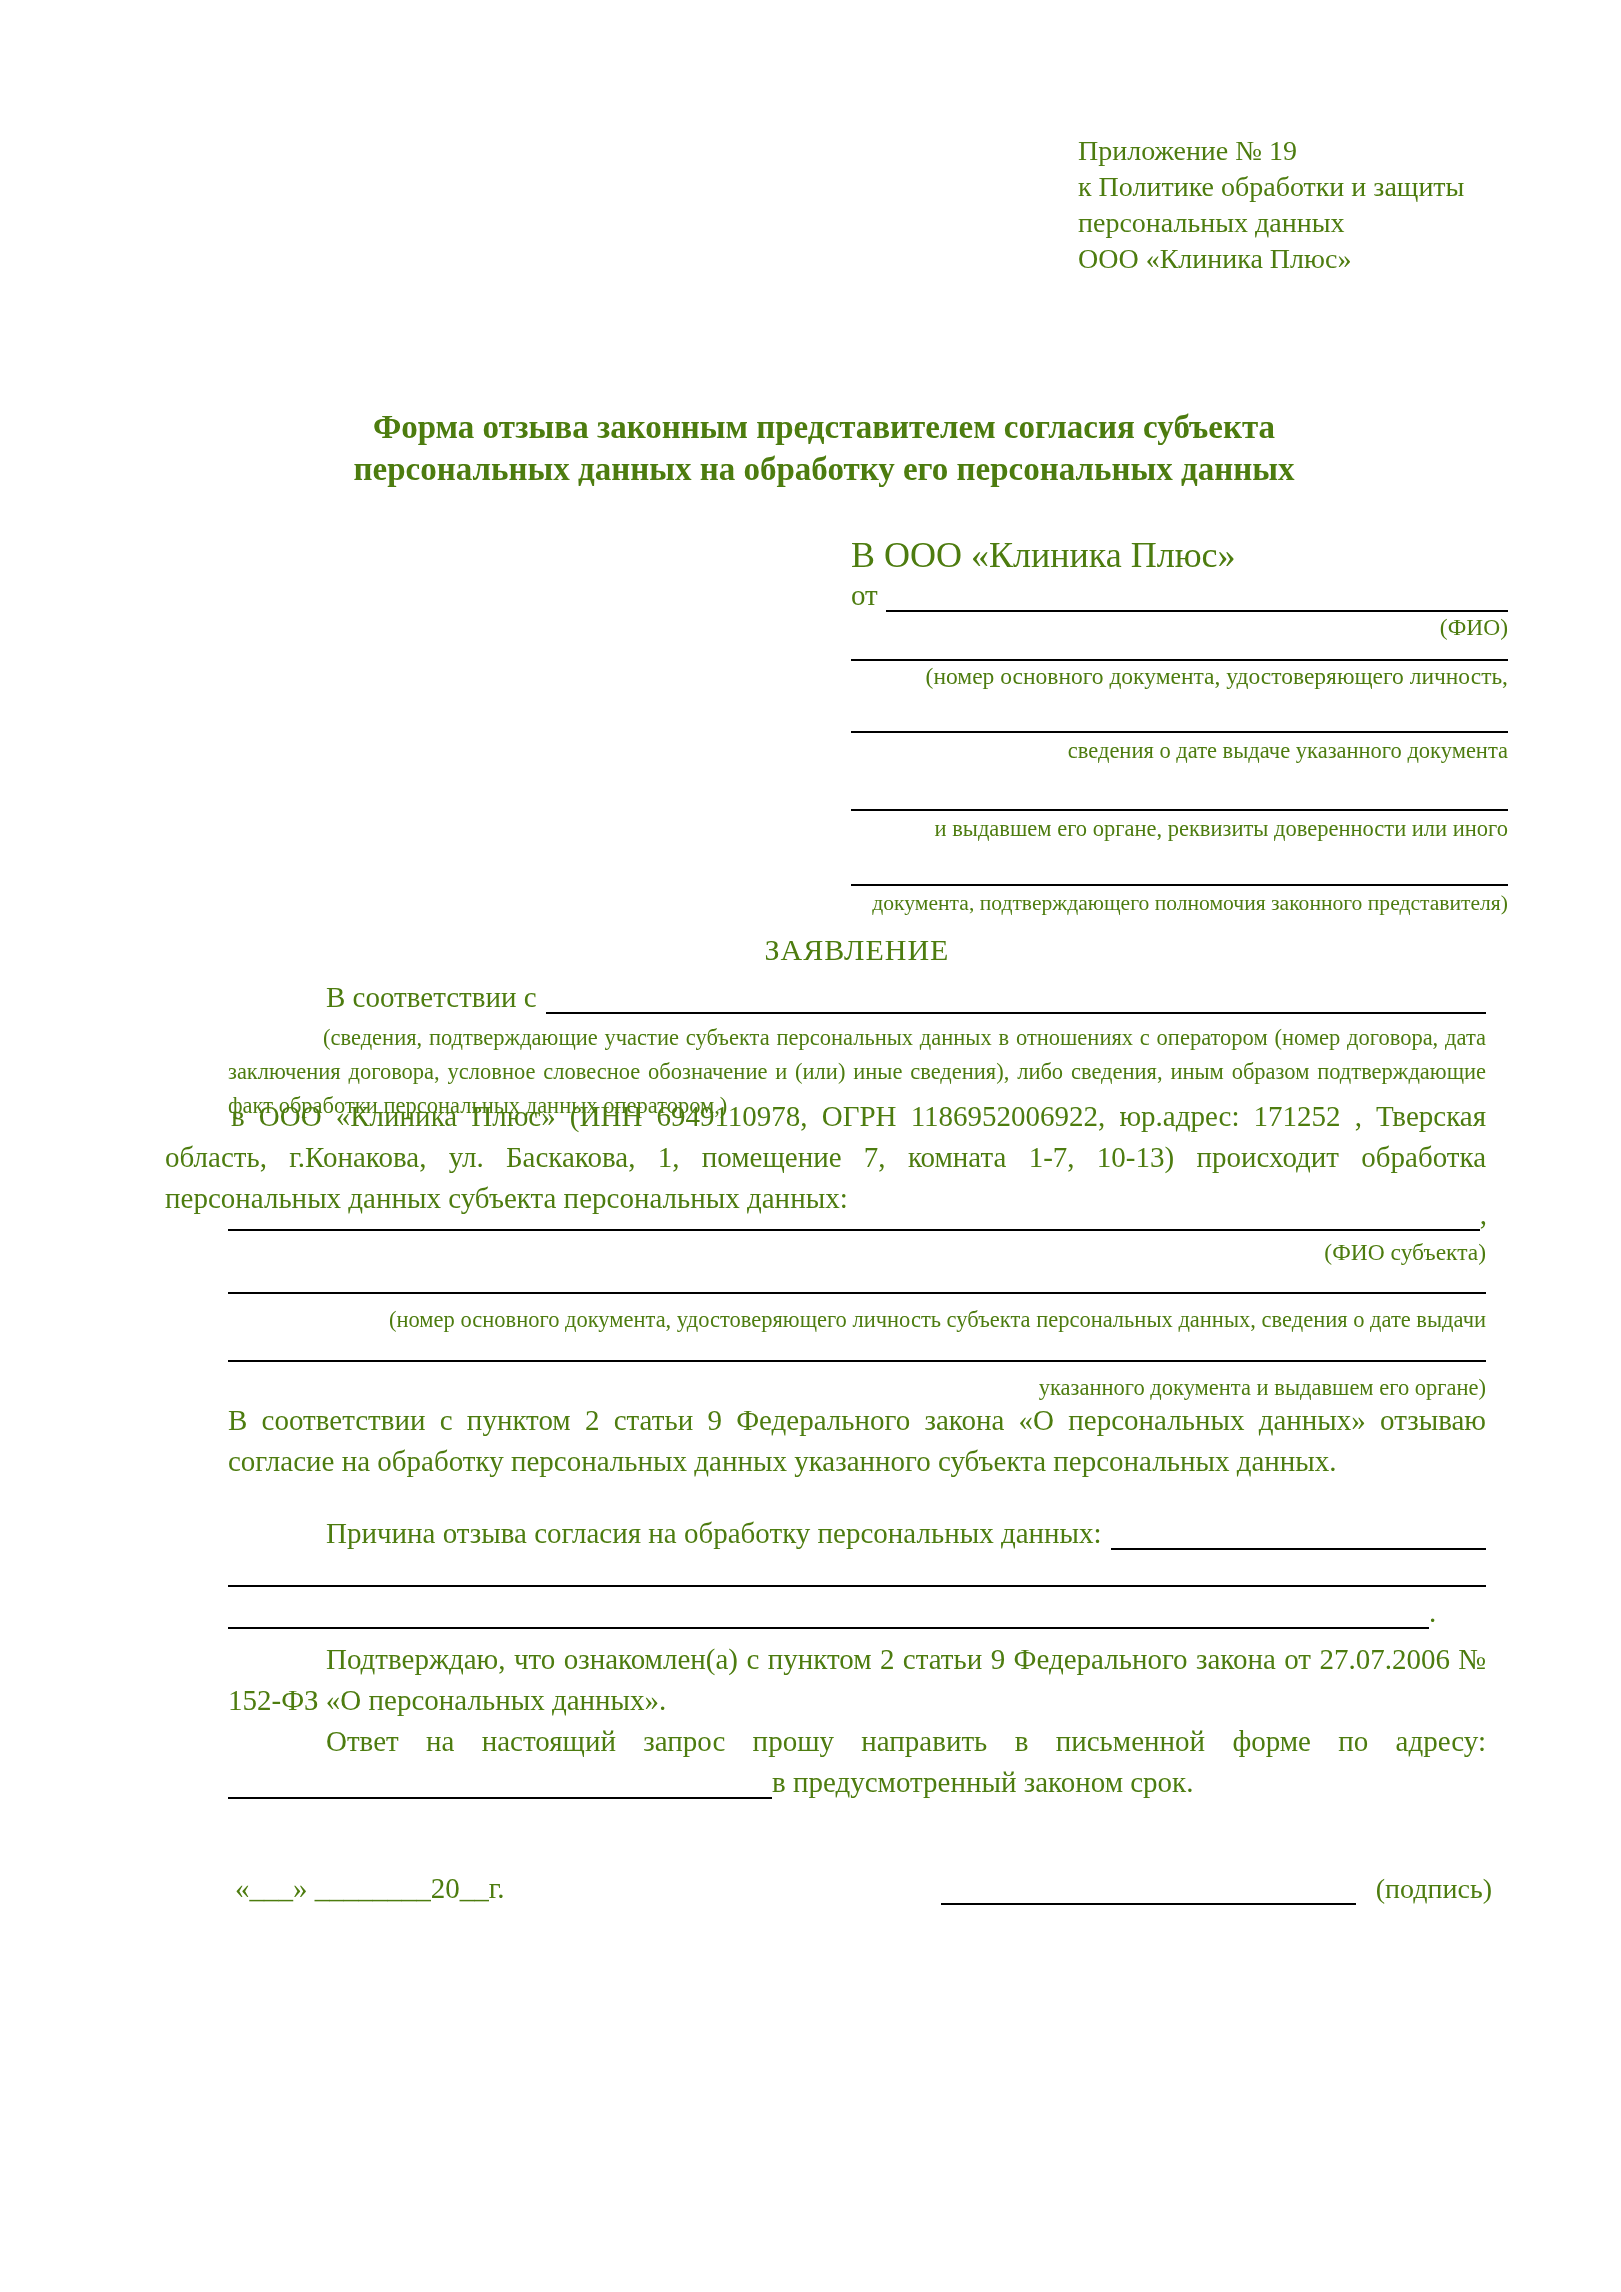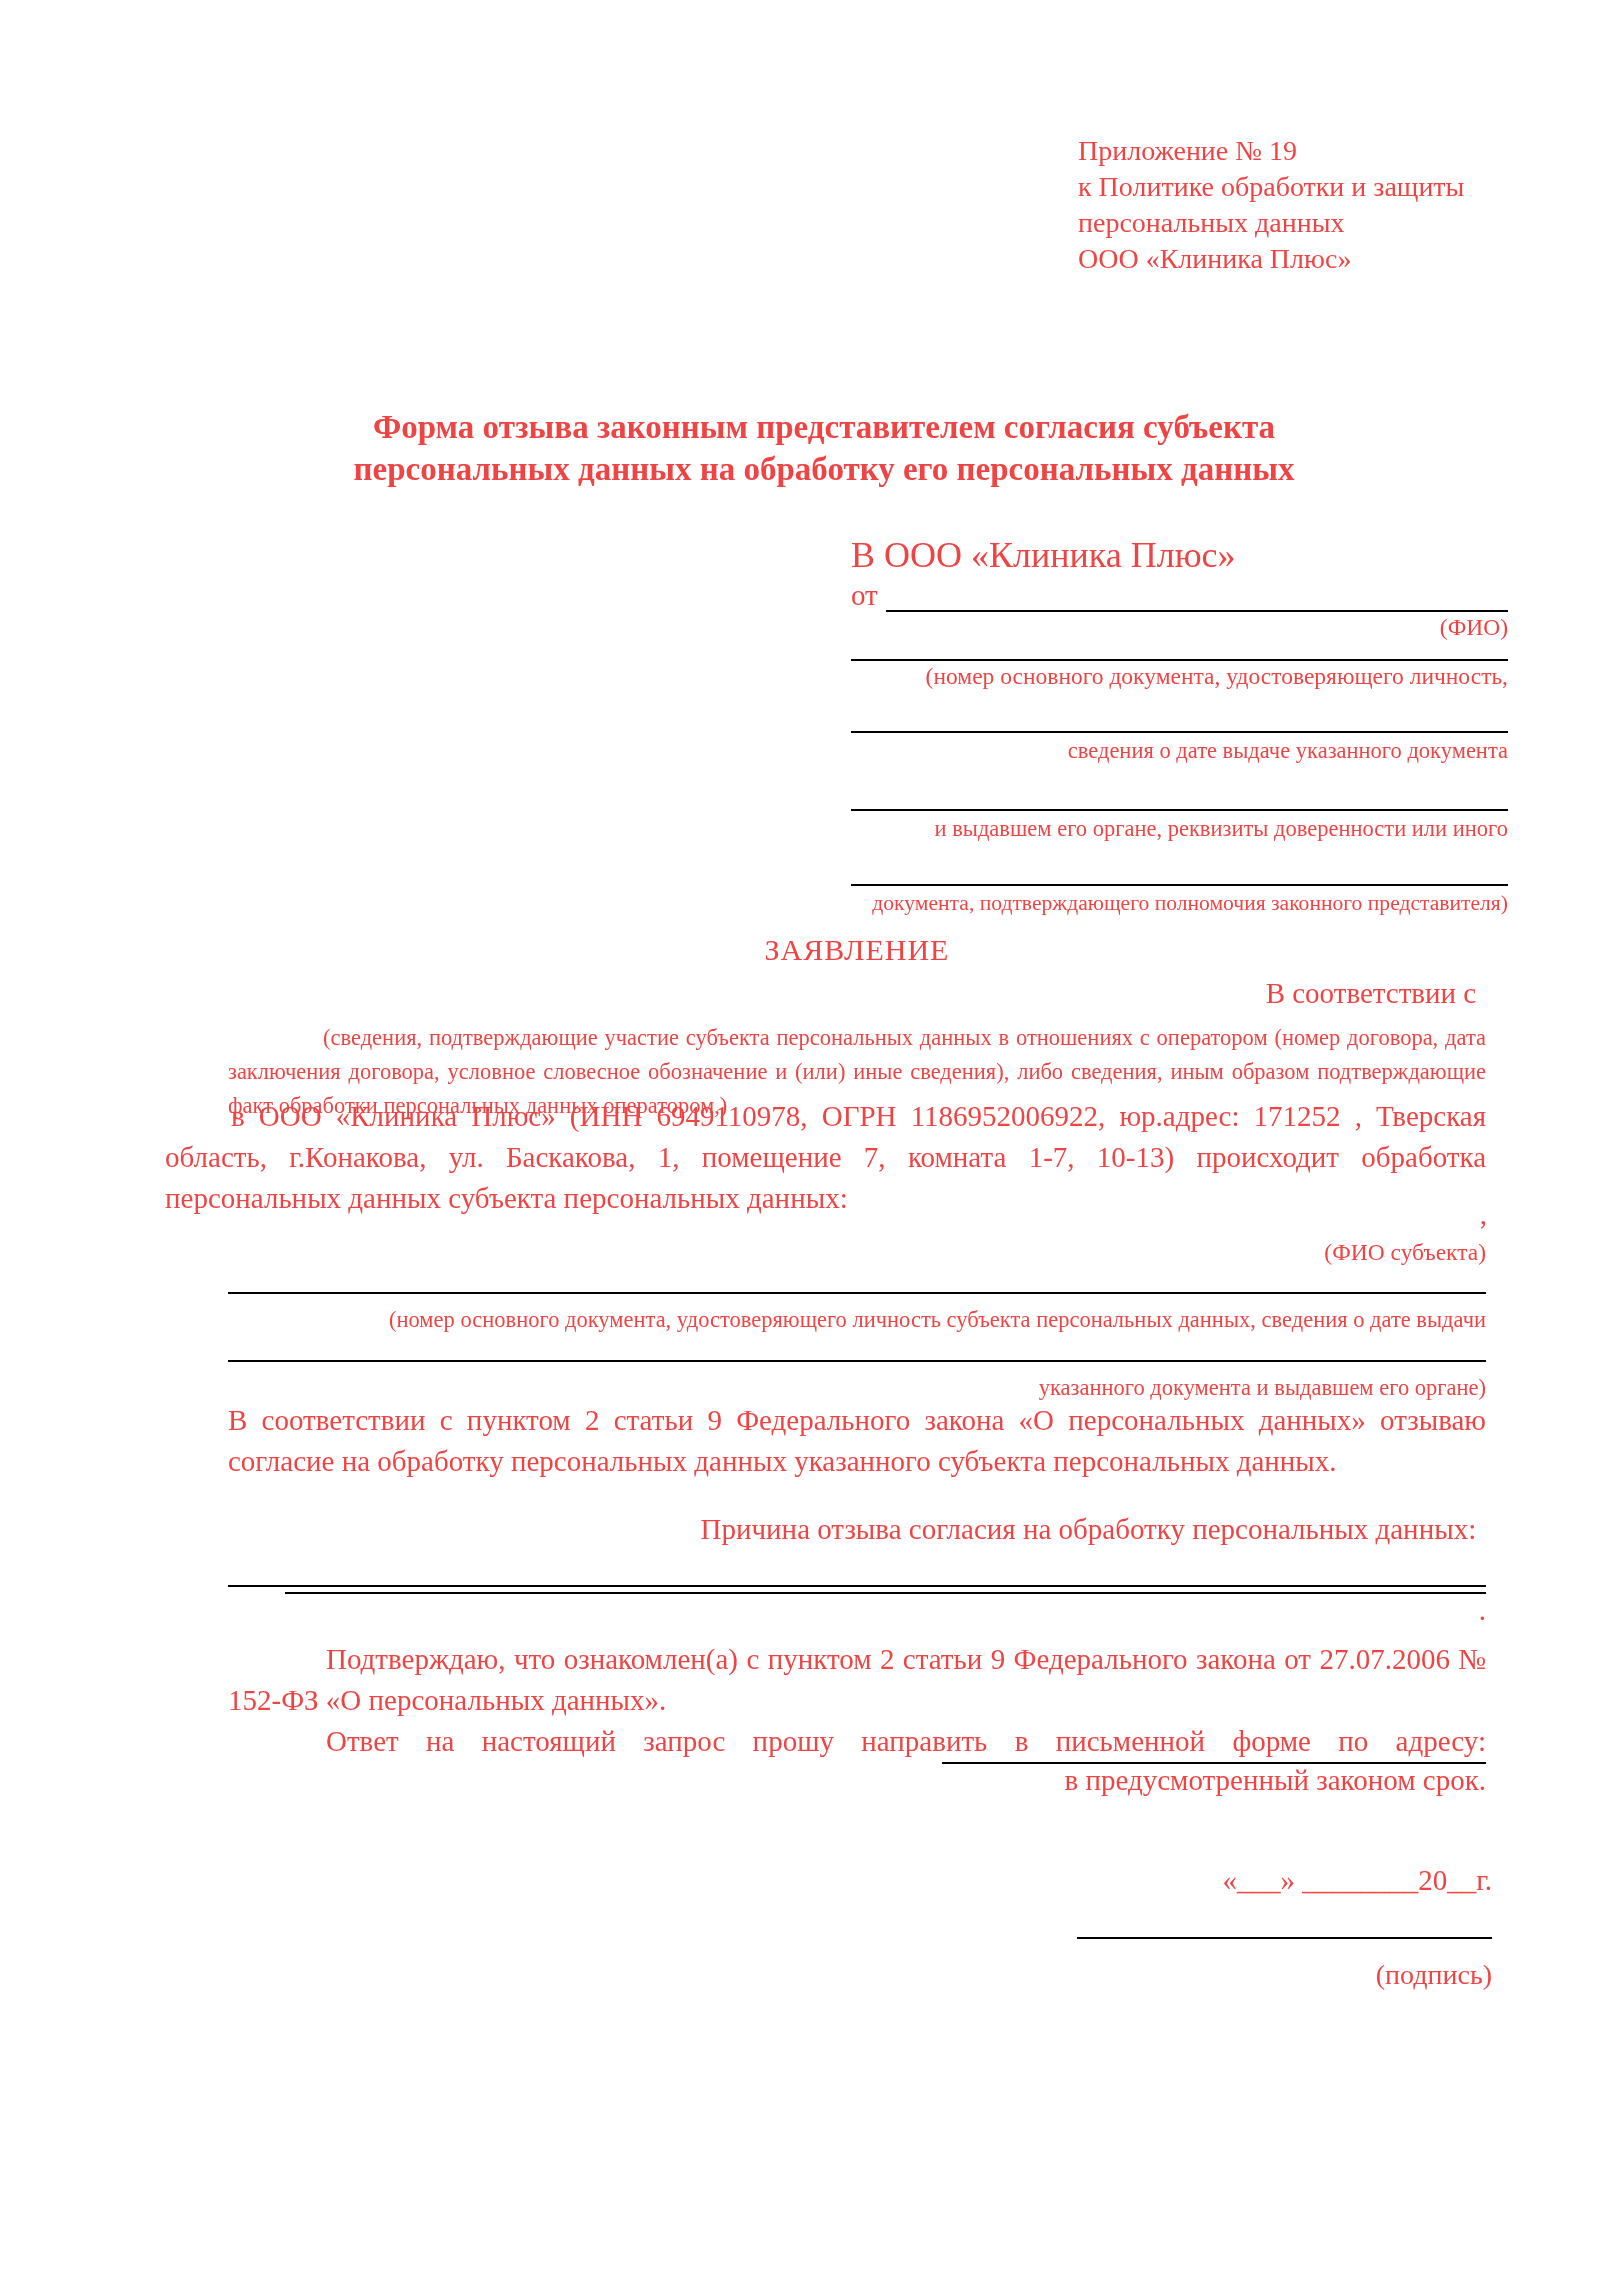--- a/index.html
+++ b/index.html
@@ -1,31 +1,31 @@
 <!DOCTYPE html>
 <html><head>
 <meta charset="utf-8">
 <style>
   * { margin:0; padding:0; box-sizing:border-box; }
   html,body { background:#ffffff; }
   .page {
     position:relative;
     width:1621px; height:2293px;
     background:#ffffff;
-    color:#ef4444;
+    color:#4d7c0f;
     font-family:"Liberation Serif","DejaVu Serif",serif;
     overflow:hidden;
   }
   .abs { position:absolute; }
   .body-text { font-size:29px; line-height:41px; }
   .justify { text-align:justify; }
   .nowrap { white-space:nowrap; }
   .fill { flex:1 1 auto; border-bottom:2.9px solid #000; }
   .blank { border-bottom:2.9px solid #000; height:0; }
-  .flexrow { display:flex; align-items:flex-end;flex-direction:column; }
+  .flexrow { display:flex; align-items:flex-end; }
 
   #appendix { left:1078px; top:133px; font-size:28px; line-height:36px; }
   #title { left:162px; top:406px; width:1324px; font-weight:bold; font-size:33px; line-height:42px; text-align:center; }
 
   #addressee { left:851px; top:534px; width:657px; }
   .addr-to { font-size:36px; height:39px; }
   .addr-from { display:flex; align-items:flex-end; height:39px; font-size:29px; }
   .addr-from .fill { margin-left:7.8px; }
   .cap { text-align:right; }
   .cap-24 { font-size:23.5px; line-height:27.4px; margin-top:2px; }

